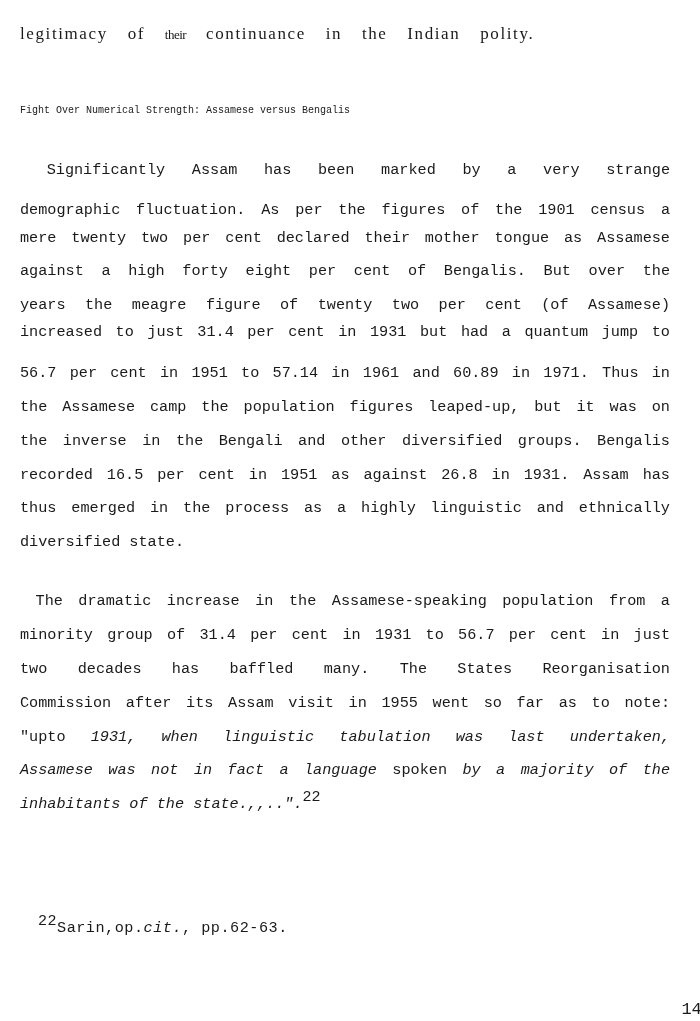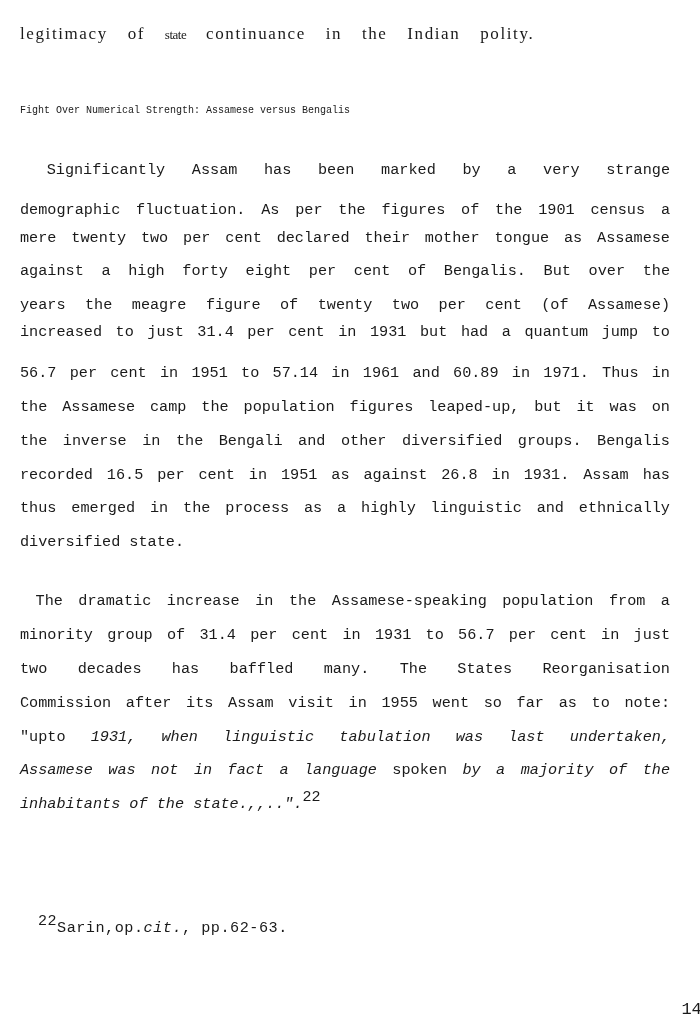--- a/index.html
+++ b/index.html
@@ -62,21 +62,21 @@
       font-size: 17px;
       line-height: 20px;
     }
   </style>
 </head>
 <body>
 
 <div class="line serif-line" style="top:24px;">
   <span>legitimacy</span>
   <span>of</span>
-  <span class="small">state</span>
+  <span class="small">their</span>
   <span>continuance</span>
   <span>in the Indian</span>
   <span>polity.</span>
 </div>
 
 <div class="line heading" style="top:101px;">Fight Over Numerical Strength: Assamese versus Bengalis</div>
 
 <div class="line justify" style="top:160px;white-space:pre;"> Significantly Assam has been marked by a very strange</div>
 <div class="line justify" style="top:200px;">demographic fluctuation. As per the figures of the 1901 census a</div>
 <div class="line justify" style="top:228px;">mere twenty two per cent declared their mother tongue as Assamese</div>

